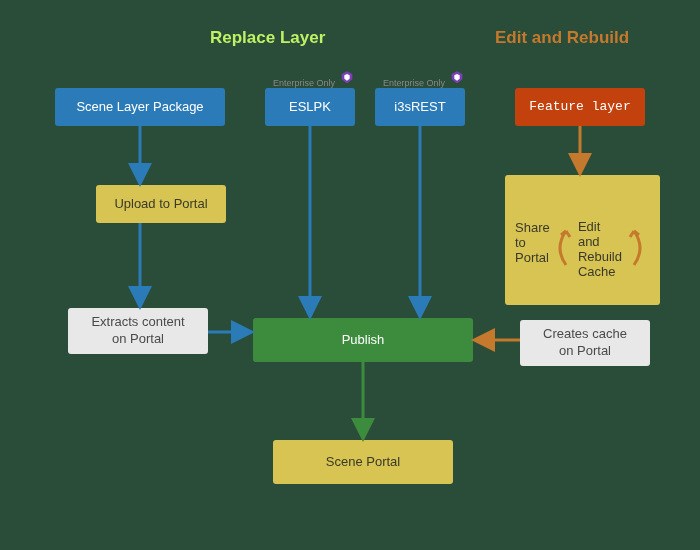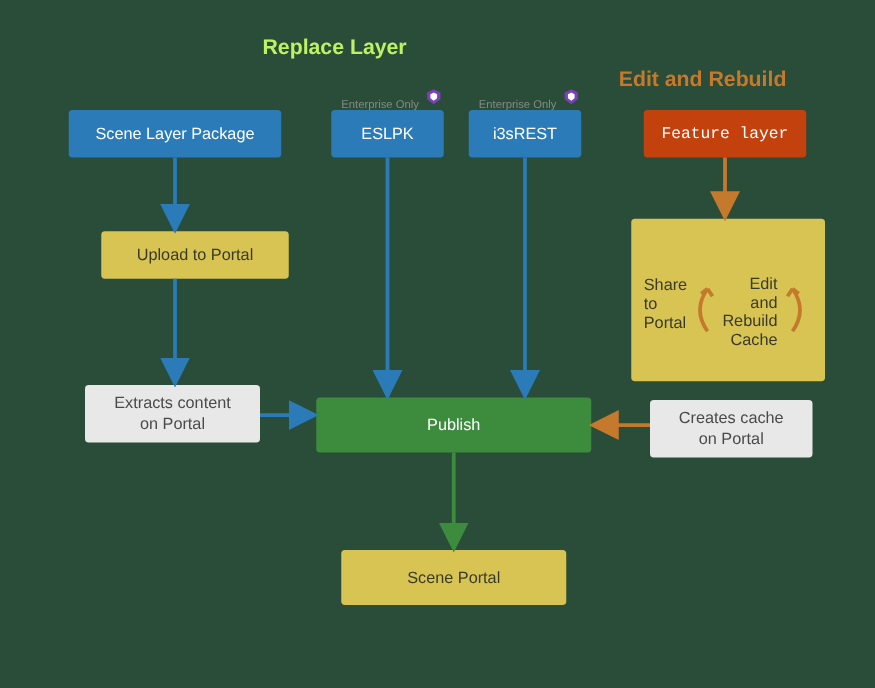--- a/index.html
+++ b/index.html
@@ -61,21 +61,21 @@
     display: flex;
     align-items: center;
     gap: 6px;
   }
   svg.connector { position: absolute; overflow: visible; pointer-events: none; }
 </style>
 </head>
 <body>
 
 <div class="heading blue-text" style="left:210px; top:28px;">Replace Layer</div>
-<div class="heading orange-text" style="left:495px; top:28px;margin-top:26px;">Edit and Rebuild</div>
+<div class="heading orange-text" style="left:495px; top:28px;">Edit and Rebuild</div>
 
 <div class="box blue" style="left:55px; top:88px; width:170px; height:38px;">Scene Layer Package</div>
 
 <div class="badge" style="left:273px; top:70px;">
   <span>Enterprise Only</span>
   <span>
     <svg viewBox="0 0 24 24">
         <path fill="#7b3fb8" d="M12 2 L20 6 L20 14 L12 20 L4 14 L4 6 Z"></path>
         <path fill="#fff" d="M12 6 L16 8 L16 13 L12 16 L8 13 L8 8 Z"></path>
       </svg>
@@ -89,32 +89,32 @@
     <svg viewBox="0 0 24 24">
         <path fill="#7b3fb8" d="M12 2 L20 6 L20 14 L12 20 L4 14 L4 6 Z"></path>
         <path fill="#fff" d="M12 6 L16 8 L16 13 L12 16 L8 13 L8 8 Z"></path>
       </svg>
   </span>
 </div>
 <div class="box blue" style="left:375px; top:88px; width:90px; height:38px;">i3sREST</div>
 
 <div class="box orange" style="left:515px; top:88px; width:130px; height:38px;">Feature layer</div>
 
-<div class="box yellow" style="left:81px; top:185px; width:150px; height:38px;">Upload to Portal</div>
+<div class="box yellow" style="left:96px; top:185px; width:130px; height:38px;">Upload to Portal</div>
 
 <div class="bigbox" style="left:505px; top:175px; width:155px; height:130px;">
   <div>Share to Portal</div>
   <div class="inner">
     <span>
       <svg width="22" height="42" viewBox="0 0 22 42">
           <path d="M16 4 Q4 21 16 38" fill="none" stroke="#c4792d" stroke-width="3"></path>
           <path d="M16 4 L11 8 M16 4 L20 10" stroke="#c4792d" stroke-width="3" fill="none"></path>
         </svg>
     </span>
-    <div style="white-space:pre-line; text-align:right;">Edit and
+    <div style="white-space:pre-line; text-align:left;">Edit and
 Rebuild Cache</div>
     <span>
       <svg width="22" height="42" viewBox="0 0 22 42">
           <path d="M6 38 Q18 21 6 4" fill="none" stroke="#c4792d" stroke-width="3"></path>
           <path d="M6 4 L2 10 M6 4 L11 8" stroke="#c4792d" stroke-width="3" fill="none"></path>
         </svg>
     </span>
   </div>
 </div>
 

